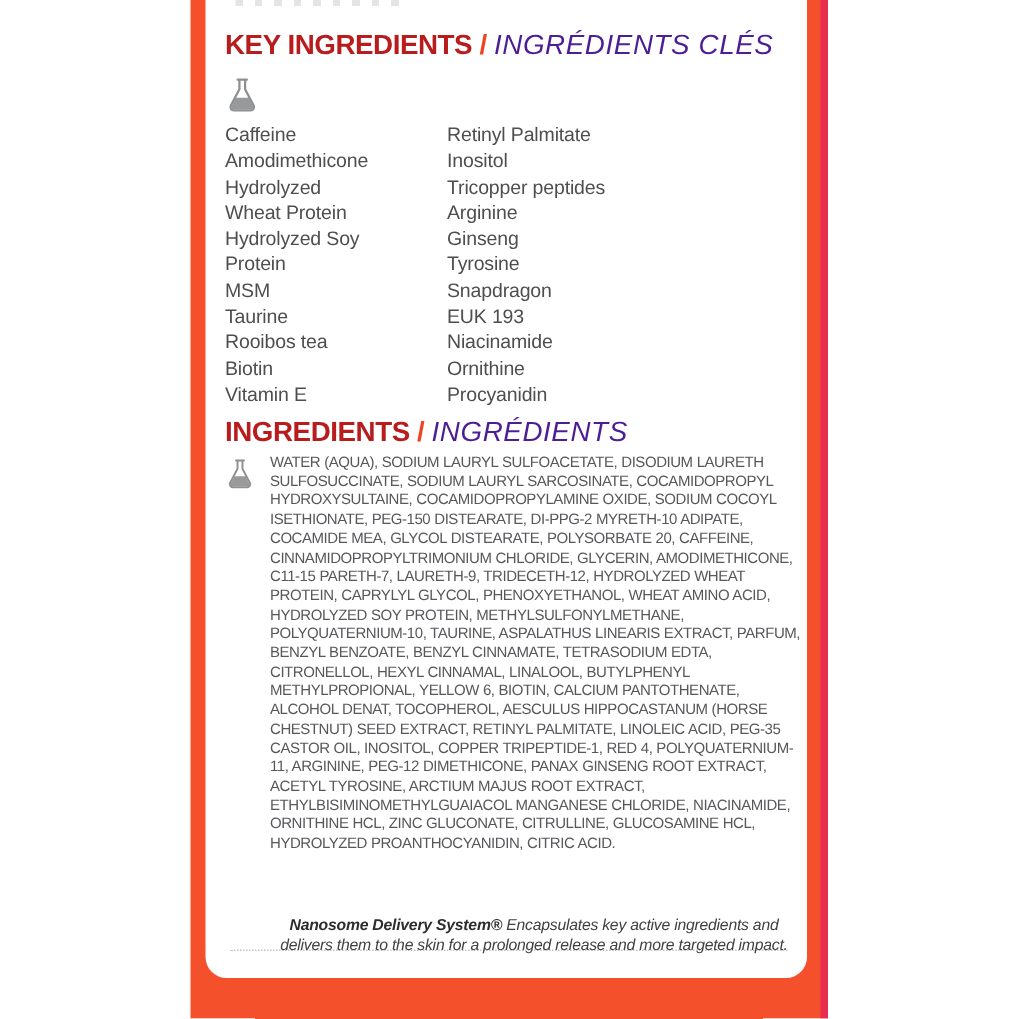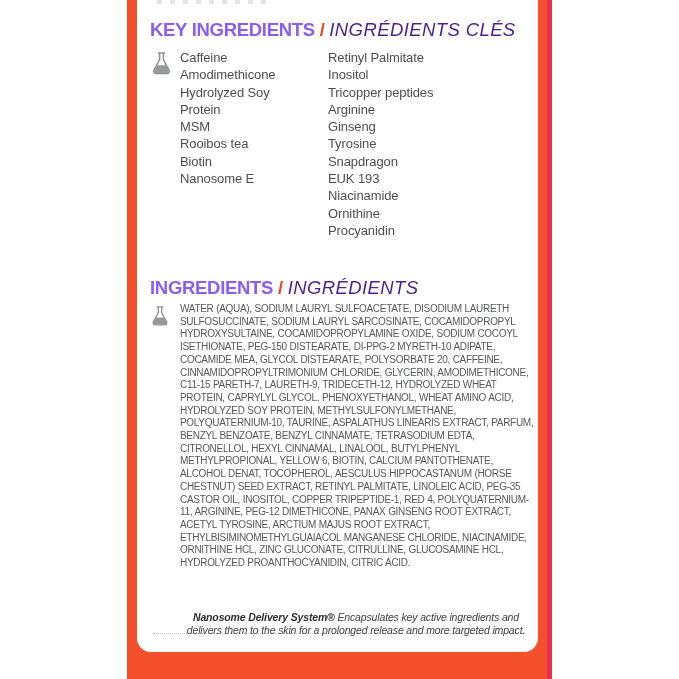--- a/index.html
+++ b/index.html
@@ -21,27 +21,27 @@
   }
   .remnant{
     position:absolute;top:0;left:20px;width:112px;height:4px;
     background:repeating-linear-gradient(90deg,#cfcfcf 0 5px,transparent 5px 13px);
     opacity:.55;
   }
   .sec-header{
     position:absolute;left:13px;white-space:nowrap;
     font-size:18.5px;letter-spacing:-0.3px;line-height:20px;
   }
-  .sec-header .en{font-weight:bold;color:#8b5cf6;}
+  .sec-header .en{font-weight:bold;color:#b91c1c;}
   .sec-header .slash{font-weight:bold;color:#ee4423;}
   .sec-header .fr{font-style:italic;color:#4c1d95;letter-spacing:0.4px;}
   .header1{top:20px;}
   .header2{top:278px;}
   .row{position:absolute;left:13px;display:flex;align-items:flex-start;}
-  .key-row{top:49px;}
+  .key-row{top:49px;flex-direction:column;}
   .ing-row{top:303px;}
   .icon-cell{width:23px;margin-right:7px;flex:0 0 auto;padding-top:2px;}
   .key-cols{display:flex;}
   .key-col{list-style:none;margin:0;padding:0;
     font-size:13px;line-height:17.3px;color:#4e4e50;letter-spacing:-0.1px;}
   .key-col li{white-space:pre-line;}
   .col1{width:148px;}
   .col2{width:173px;}
   .caps-text{
     width:357px;font-size:10px;line-height:12.7px;color:#57585b;
@@ -81,26 +81,29 @@
       <span class="icon-cell">
         <svg width="23" height="25" viewBox="0 0 23 25">
           <path class="flask-outline" d="M8.4 2.1 h6.2 M9.6 2.1 v6.4 L3.9 19.3 a2.3 2.3 0 0 0 2.1 3.3 h11 a2.3 2.3 0 0 0 2.1 -3.3 L13.4 8.5 V2.1" fill="none" stroke-width="1.5" stroke-linecap="round" stroke-linejoin="round"></path>
           <path class="flask-fill" d="M7.2 14.2 h8.6 l2.9 5.7 a1.4 1.4 0 0 1 -1.3 2 H5.6 a1.4 1.4 0 0 1 -1.3 -2 z"></path>
         </svg>
       </span>
       <div class="key-cols">
         <ul class="key-col col1">
           <li>Caffeine</li>
           <li>Amodimethicone</li>
+          <li>Hydrolyzed
+Wheat Protein</li>
           <li>Hydrolyzed Soy
 Protein</li>
           <li>MSM</li>
+          <li>Taurine</li>
           <li>Rooibos tea</li>
           <li>Biotin</li>
-          <li>Nanosome E</li>
+          <li>Vitamin E</li>
         </ul>
         <ul class="key-col col2">
           <li>Retinyl Palmitate</li>
           <li>Inositol</li>
           <li>Tricopper peptides</li>
           <li>Arginine</li>
           <li>Ginseng</li>
           <li>Tyrosine</li>
           <li>Snapdragon</li>
           <li>EUK 193</li>

